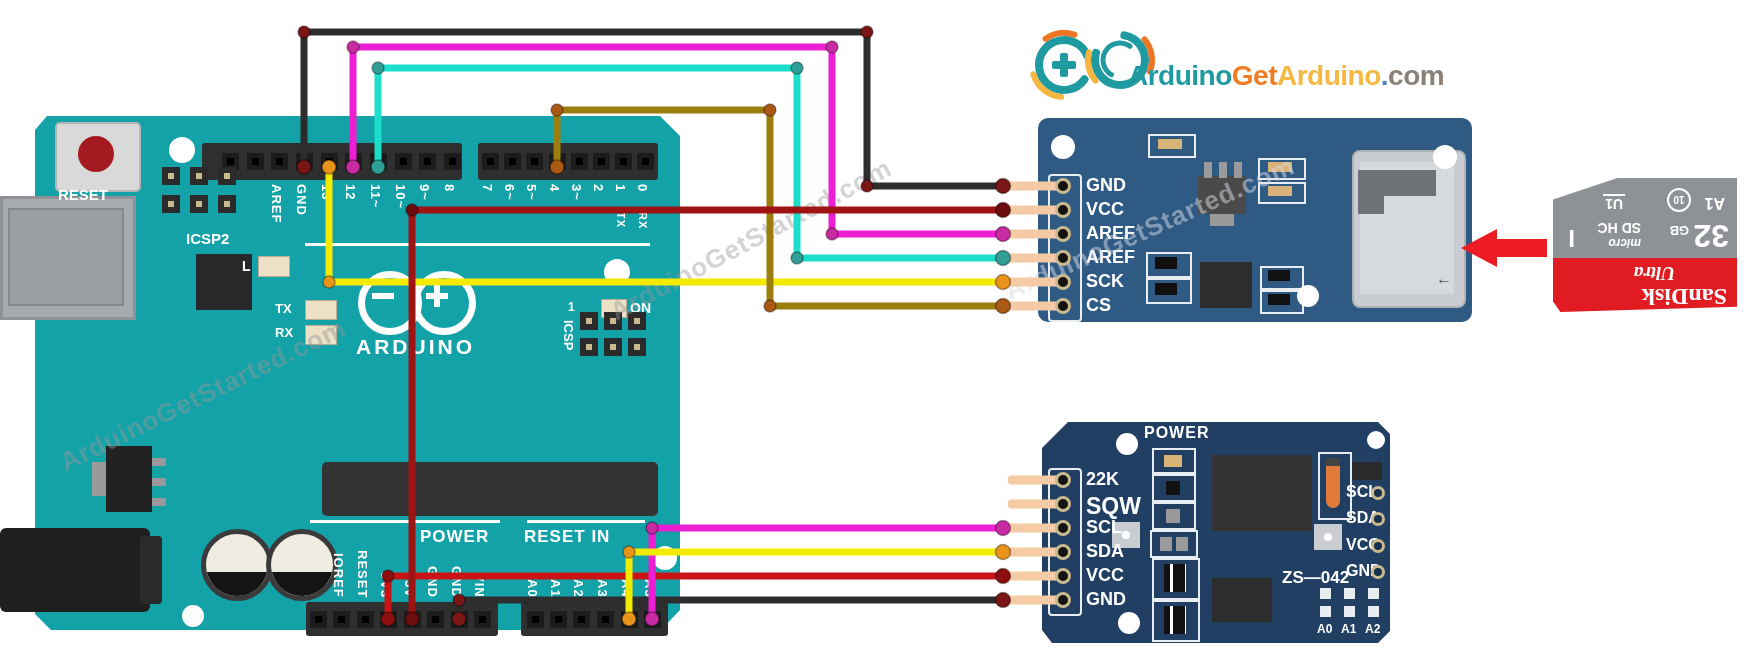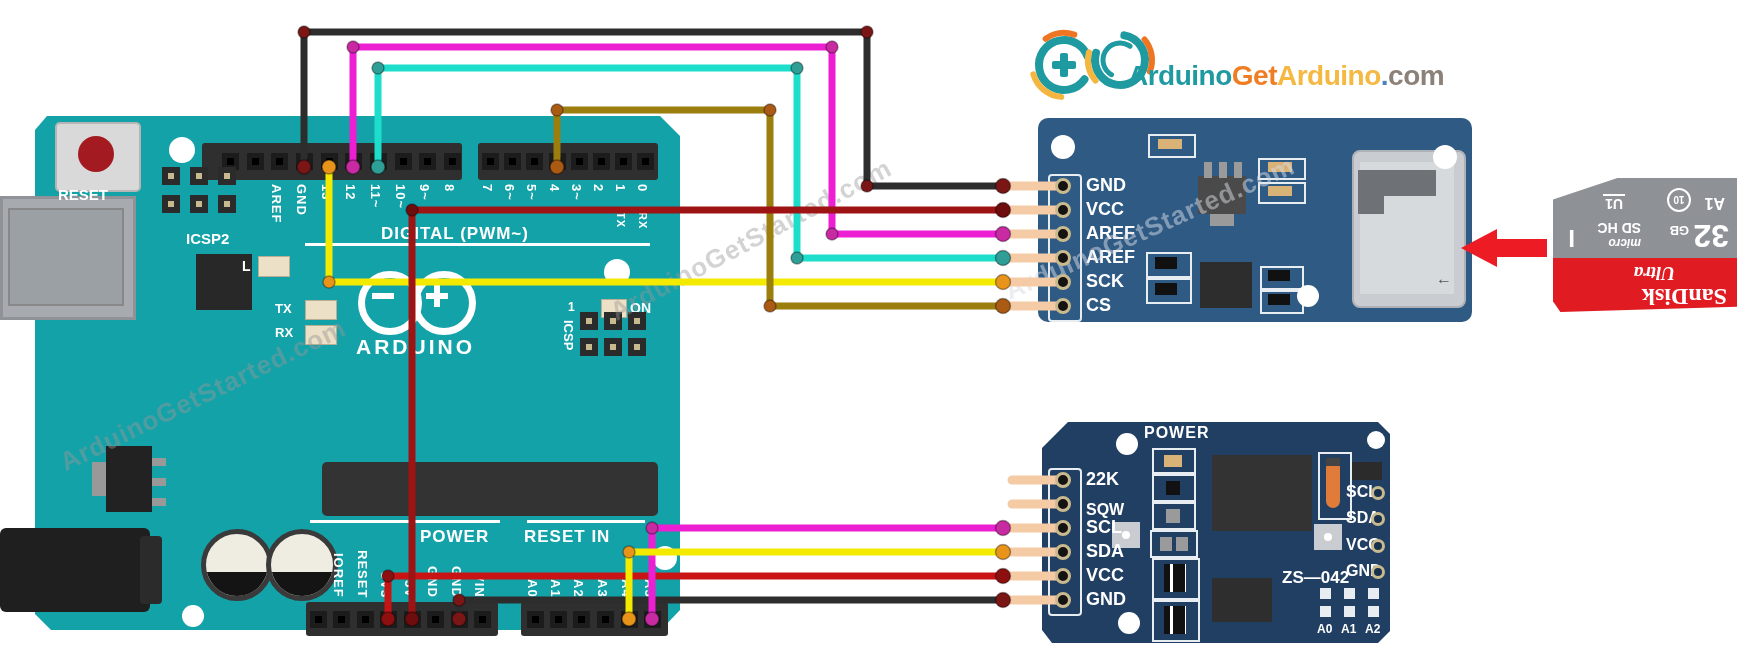--- a/index.html
+++ b/index.html
@@ -56,21 +56,20 @@
   </div>
   <div class="abs" style="left:266px;top:529px;width:62px;height:62px;border-radius:50%;background:#efece2;border:5px solid #3a3a3a;overflow:hidden;z-index:3;">
     <div class="abs" style="left:-5px;top:38px;width:70px;height:30px;background:#141414;"></div>
   </div>
 
   <div class="wh" style="left:169px;top:137px;width:26px;height:26px;"></div>
   <div class="wh" style="left:604px;top:259px;width:26px;height:26px;"></div>
   <div class="wh" style="left:182px;top:605px;width:22px;height:22px;"></div>
   <div class="wh" style="left:653px;top:546px;width:24px;height:24px;"></div>
 
-  <div class="abs silk" style="left:330px;top:224px;width:250px;text-align:center;font-size:17px;letter-spacing:1px;z-index:3;">DIGITAL (PWM~)</div>
   <div class="abs" style="left:305px;top:243px;width:345px;height:3px;background:#fff;z-index:3;"></div>
   <div class="abs silk" style="left:420px;top:527px;font-size:17px;letter-spacing:1px;z-index:3;">POWER</div>
   <div class="abs silk" style="left:524px;top:527px;font-size:17px;letter-spacing:1px;z-index:3;">RESET IN</div>
   <div class="abs" style="left:310px;top:520px;width:190px;height:3px;background:#fff;z-index:3;"></div>
   <div class="abs" style="left:527px;top:520px;width:118px;height:3px;background:#fff;z-index:3;"></div>
 
   <div class="abs silk" style="left:242px;top:258px;font-size:14px;z-index:3;">L</div>
   <div class="ledr" style="left:258px;top:256px;width:30px;height:19px;"></div>
   <div class="abs silk" style="left:275px;top:301px;font-size:13px;z-index:3;">TX</div>
   <div class="ledr" style="left:305px;top:300px;width:30px;height:18px;"></div>
@@ -404,21 +403,21 @@
     <div class="blabel" style="left: 596px;">A3</div>
     <div class="blabel" style="left: 620px;">A4</div>
     <div class="blabel" style="left: 643px;">A5</div>
     <div class="abs silk" style="left: 1086px; top: 175px; font-size: 18px; z-index: 3;">GND</div>
     <div class="abs silk" style="left: 1086px; top: 199px; font-size: 18px; z-index: 3;">VCC</div>
     <div class="abs silk" style="left: 1086px; top: 223px; font-size: 18px; z-index: 3;">AREF</div>
     <div class="abs silk" style="left: 1086px; top: 247px; font-size: 18px; z-index: 3;">AREF</div>
     <div class="abs silk" style="left: 1086px; top: 271px; font-size: 18px; z-index: 3;">SCK</div>
     <div class="abs silk" style="left: 1086px; top: 295px; font-size: 18px; z-index: 3;">CS</div>
     <div class="abs silk" style="left: 1086px; top: 469px; font-size: 18px; z-index: 3;">22K</div>
-    <div class="abs silk" style="left: 1086px; top: 493px; font-size: 16px; z-index: 3; margin-top: 8px;">SQW</div>
+    <div class="abs silk" style="left: 1086px; top: 493px; font-size: 23px; z-index: 3;">SQW</div>
     <div class="abs silk" style="left: 1086px; top: 517px; font-size: 18px; z-index: 3;">SCL</div>
     <div class="abs silk" style="left: 1086px; top: 541px; font-size: 18px; z-index: 3;">SDA</div>
     <div class="abs silk" style="left: 1086px; top: 565px; font-size: 18px; z-index: 3;">VCC</div>
     <div class="abs silk" style="left: 1086px; top: 589px; font-size: 18px; z-index: 3;">GND</div>
     <div class="abs silk" style="left: 1346px; top: 483px; font-size: 16px; z-index: 3;">SCL</div>
     <div class="abs silk" style="left: 1346px; top: 509px; font-size: 16px; z-index: 3;">SDA</div>
     <div class="abs silk" style="left: 1346px; top: 536px; font-size: 16px; z-index: 3;">VCC</div>
     <div class="abs silk" style="left: 1346px; top: 562px; font-size: 16px; z-index: 3;">GND</div>
     <div class=" abs" style="left: 1320px; top: 588px; width: 11px; height: 11px; background: rgb(232, 237, 242); z-index: 2;"></div>
     <div class=" abs" style="left: 1344px; top: 588px; width: 11px; height: 11px; background: rgb(232, 237, 242); z-index: 2;"></div>

